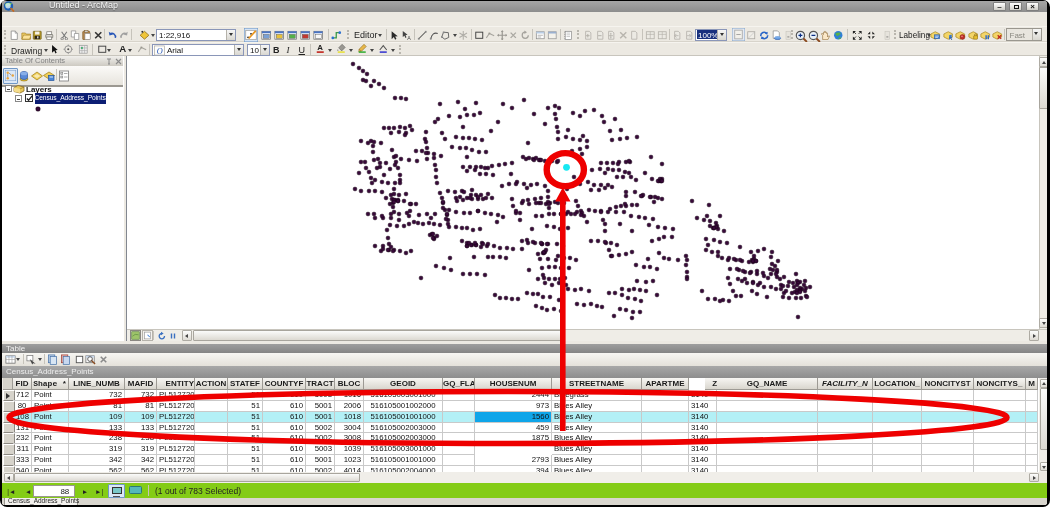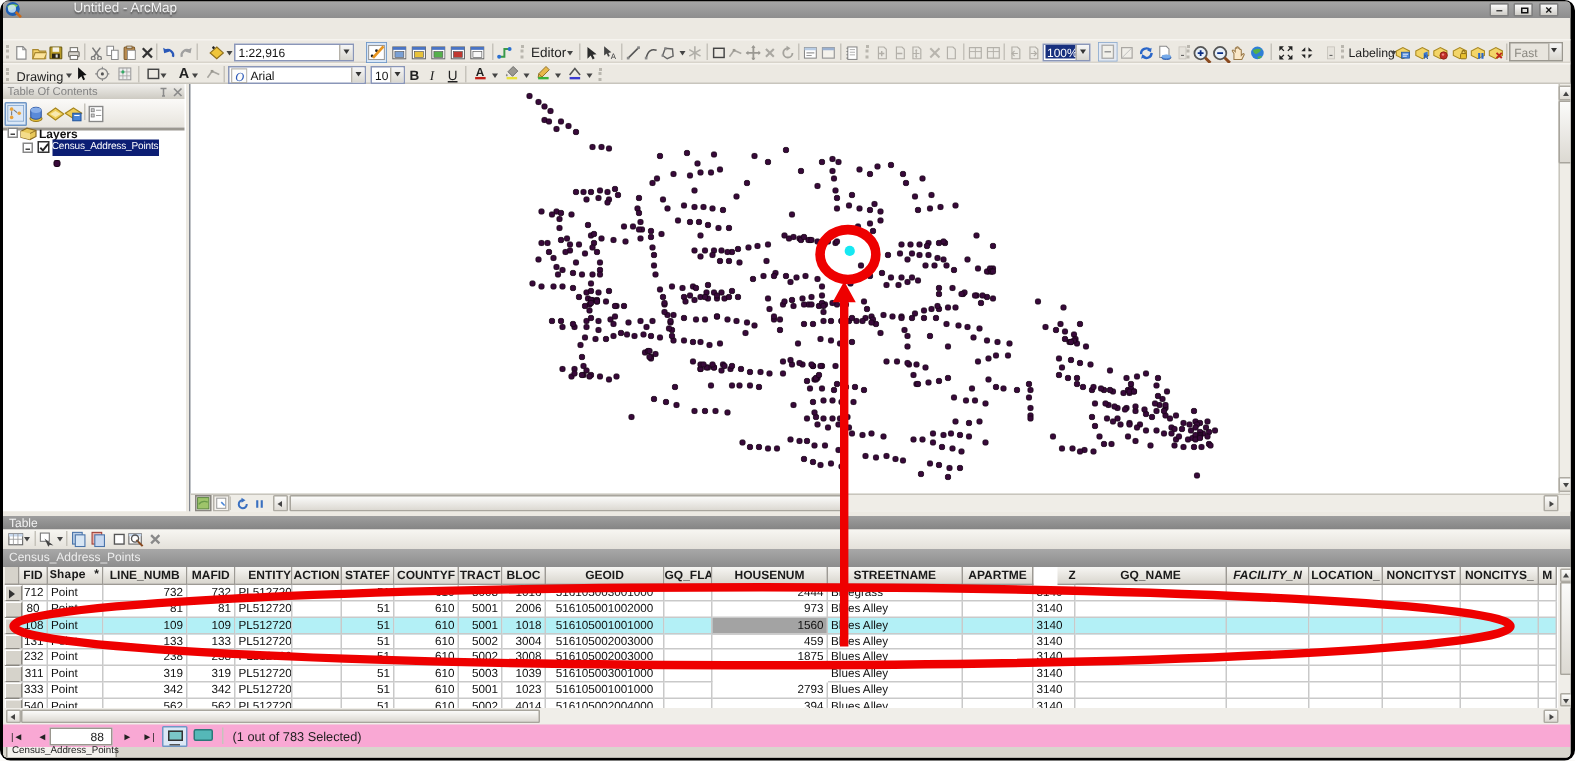--- a/index.html
+++ b/index.html
@@ -30,21 +30,21 @@
 #tbl{left:0;top:340px;width:1045px;height:164px;background:#ece9e2;}
 #tbltitle{left:0;top:3px;width:100%;height:9px;background:linear-gradient(#9e9e9e,#848484);color:#f2f2f2;font-size:8px;line-height:9px;padding-left:4px;}
 #tbltools{left:0;top:12px;width:100%;height:13px;background:linear-gradient(#f7f6f2,#e4e1da);}
 #tblname{left:0;top:25px;width:100%;height:12px;background:linear-gradient(#a8a8a8,#8d8d8d);color:#ededed;font-size:8px;line-height:12px;padding-left:4px;}
 #grid{left:1px;top:37px;width:1036px;height:94px;overflow:hidden;background:#fff;font-size:8px;color:#111;}
 .hc{position:absolute;top:0;height:12px;background:linear-gradient(#f7f6f3,#d9d6ce);border-right:1px solid #9d9a94;border-bottom:1px solid #9d9a94;font-weight:bold;text-align:center;line-height:12px;font-size:8px;color:#1a1a1a;overflow:hidden;white-space:nowrap;}
 .cell{position:absolute;height:10.85px;border-right:1px solid #c9c9c9;border-bottom:1px solid #c9c9c9;line-height:10.5px;overflow:hidden;white-space:nowrap;padding:0 2px;font-size:7.8px;}
 .rsel{position:absolute;left:0;width:12px;height:10.85px;background:#d6d3cb;border:1px solid #fff;border-right-color:#8a8781;border-bottom-color:#8a8781;}
 #vscroll2{left:1037px;top:37px;width:11px;height:94px;background:#f0eee9;}
 #hscroll2{left:1px;top:131px;width:1036px;height:11px;background:#f0eee9;}
-#recbar{left:0;top:142px;width:100%;height:15px;background:#f9a8d4;font-size:8.5px;color:#222;}
+#recbar{left:0;top:142px;width:100%;height:15px;background:#84cc16;font-size:8.5px;color:#222;}
 #tabbar{left:0;top:157px;width:100%;height:8px;background:#d9d6ce;}
 #tab1 b{font-weight:normal;position:relative;top:-1.5px;}
 #tab1{position:absolute;left:2px;top:0;width:74px;height:8px;background:#f4f2ee;border:1px solid #9a978f;border-top:0;font-size:6.5px;line-height:8px;padding-left:3px;color:#222;}
 svg{position:absolute;left:0;top:0;}
 </style></head>
 <body>
 <div id="frame">
     <div id="win">
 <div class="abs" id="title">
  <span class="txt">Untitled - ArcMap</span>
@@ -1363,21 +1363,21 @@
           <div class="cell" style="left:66px;top:33.70px;width:56px;text-align:right;background:#b3f0f6;">109</div>
           <div class="cell" style="left:122px;top:33.70px;width:32px;text-align:right;background:#b3f0f6;">109</div>
           <div class="cell" style="left:154px;top:33.70px;width:38px;background:#b3f0f6;">PL512720</div>
           <div class="cell" style="left:192px;top:33.70px;width:33px;background:#b3f0f6;"></div>
           <div class="cell" style="left:225px;top:33.70px;width:35px;text-align:right;background:#b3f0f6;">51</div>
           <div class="cell" style="left:260px;top:33.70px;width:43px;text-align:right;background:#b3f0f6;">610</div>
           <div class="cell" style="left:303px;top:33.70px;width:29px;text-align:right;background:#b3f0f6;">5001</div>
           <div class="cell" style="left:332px;top:33.70px;width:29px;text-align:right;background:#b3f0f6;">1018</div>
           <div class="cell" style="left:361px;top:33.70px;width:79px;text-align:center;background:#b3f0f6;">516105001001000</div>
           <div class="cell" style="left:440px;top:33.70px;width:32px;background:#b3f0f6;"></div>
-          <div class="cell" style="left:472px;top:33.70px;width:77px;text-align:right;background:#a3a3a3;">1560</div>
+          <div class="cell" style="left:472px;top:33.70px;width:77px;text-align:right;background:#0ea5e9;">1560</div>
           <div class="cell" style="left:549px;top:33.70px;width:90px;background:#b3f0f6;">Blues Alley</div>
           <div class="cell" style="left:639px;top:33.70px;width:47px;background:#b3f0f6;"></div>
           <div class="cell" style="left:686px;top:33.70px;width:28px;background:#b3f0f6;">3140</div>
           <div class="cell" style="left:714px;top:33.70px;width:101px;background:#b3f0f6;"></div>
           <div class="cell" style="left:815px;top:33.70px;width:55px;background:#b3f0f6;"></div>
           <div class="cell" style="left:870px;top:33.70px;width:49px;background:#b3f0f6;"></div>
           <div class="cell" style="left:919px;top:33.70px;width:52px;background:#b3f0f6;"></div>
           <div class="cell" style="left:971px;top:33.70px;width:52px;background:#b3f0f6;"></div>
           <div class="cell" style="left:1023px;top:33.70px;width:12px;background:#b3f0f6;"></div>
           <div class="rsel" style="top:44.55px;"></div>

